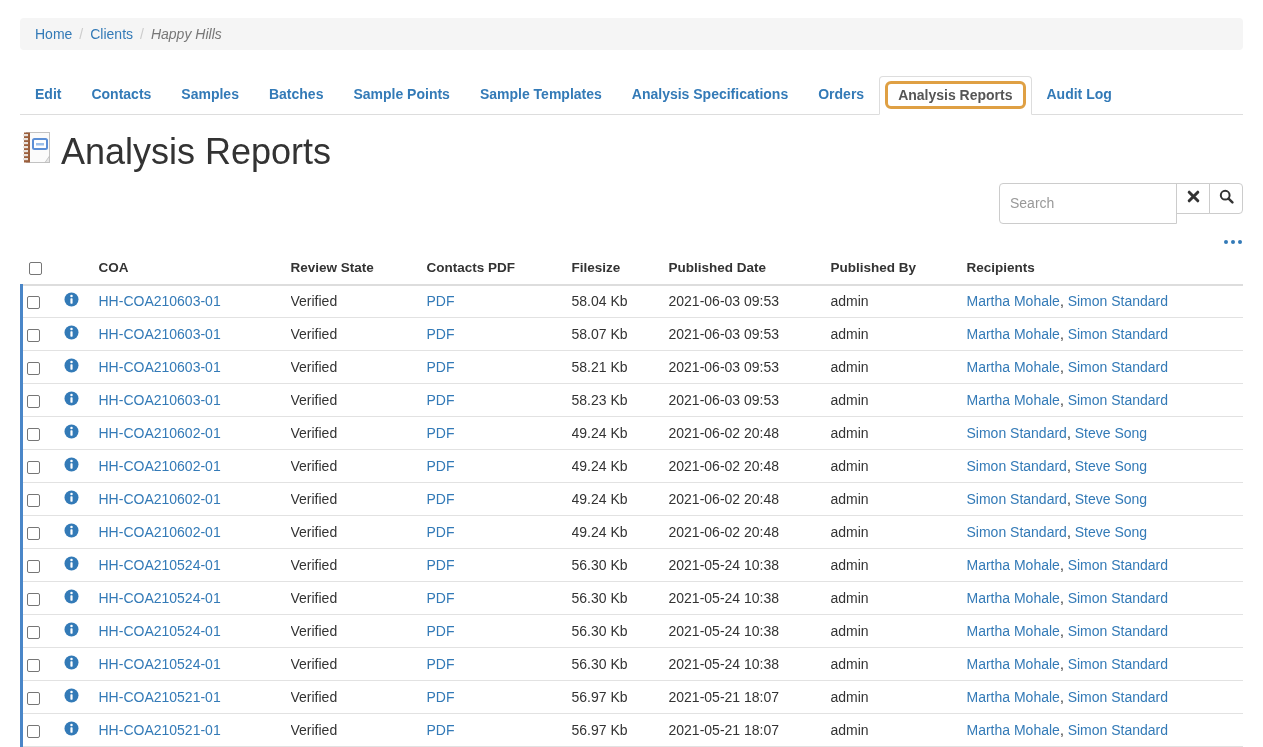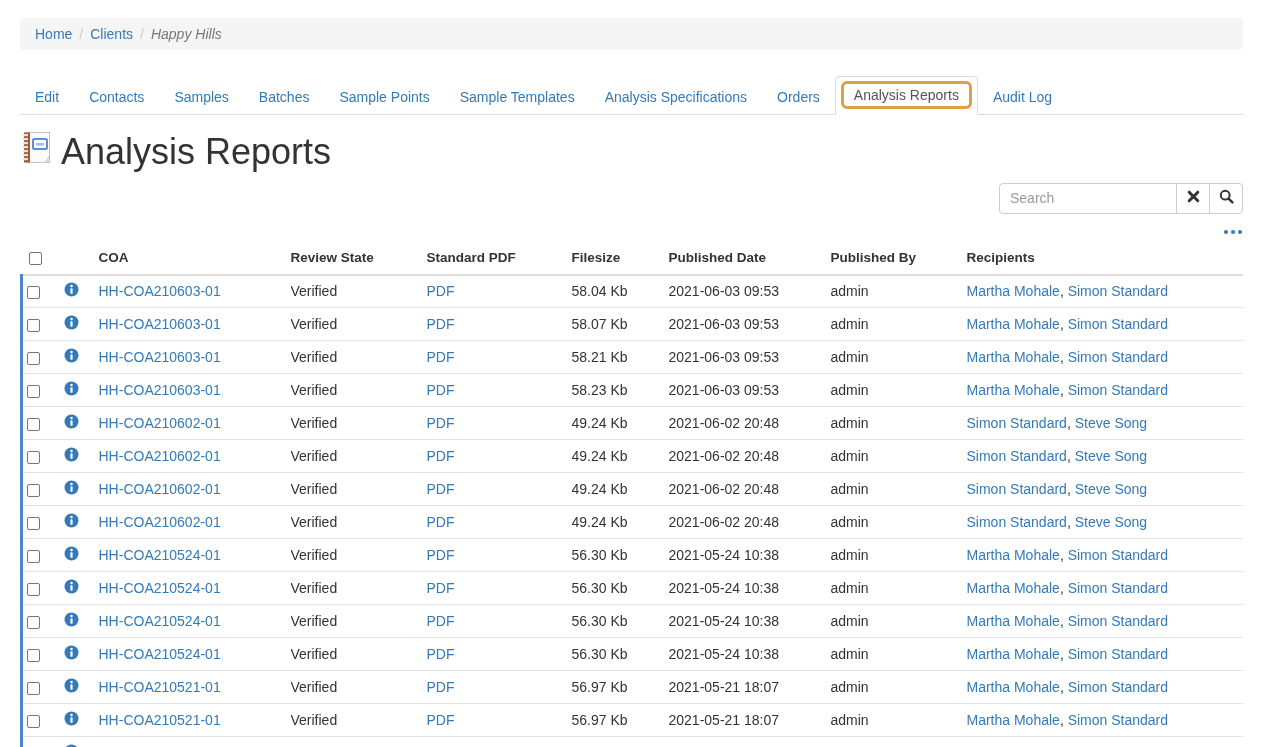--- a/index.html
+++ b/index.html
@@ -14,22 +14,22 @@
   
   .breadcrumb {
     margin-top: 18px; background: #f5f5f5; border-radius: 4px;
     padding: 8px 15px; list-style: none; display: flex; align-items: center; text-align: center;
   }
   .breadcrumb .sep { color: #ccc; padding: 0 7px; }
   .breadcrumb .current { color: #777; font-style: italic; }
 
   
   .nav-tabs {
-    margin-top: 26px; display: flex; align-items: flex-end;
-    border-bottom: 1px solid #ddd; list-style: none; padding: 0;
+    margin-top: 26px; display: flex; align-items: flex-start;
+    border-bottom: 1px solid #ddd; list-style: none; padding: 0; font-weight: bold;
   }
   .tab { margin-bottom: -1px; }
   .tab > a { display: block; padding: 10px 15px; }
   .tab.active {
     background: #fff; border: 1px solid #ddd; border-bottom-color: #fff;
     border-radius: 4px 4px 0 0;
   }
   .tab.active > a { padding: 4px 5px 5px; color: #555; }
   .tab.active .focus-box {
     display: block; border: 3px solid #dfa044; border-radius: 6px;
@@ -39,21 +39,21 @@
   
   h1.page-title {
     margin: 16px 0 0; font-size: 36px; font-weight: 400; color: #333;
     display: flex; align-items: center; gap: 10px; line-height: 1.1;
   }
 
   
   .toolbar { display: flex; justify-content: flex-end; margin-top: 11px; }
   .input-group { display: flex; }
   .search-input {
-    width: 178px; height: 31px; border: 1px solid #ccc;
+    width: 178px; height: 41px; border: 1px solid #ccc;
     border-radius: 4px 0 0 4px; padding: 0 10px; font-size: 14px;
     color: #333; outline: none; font-family: "Liberation Sans", sans-serif; margin-left: 32px;
   }
   .search-input::placeholder { color: #999; }
   .btn {
     width: 34px; height: 31px; background: #fff; border: 1px solid #ccc;
     margin-left: -1px; display: flex; align-items: center; justify-content: center;
     cursor: pointer; padding: 0;
   }
   .btn:last-child { border-radius: 0 4px 4px 0; }
@@ -193,21 +193,21 @@
       <col style="width:162px">
         <col style="width:136px">
         <col>
     </colgroup>
     <thead>
         <tr id="table-head-row">
           <th><input type="checkbox" style=""></th>
           <th><span></span></th>
           <th><span>COA</span></th>
           <th><span>Review State</span></th>
-          <th><span>Standard PDF</span></th>
+          <th><span>Contacts PDF</span></th>
           <th><span>Filesize</span></th>
           <th><span>Published Date</span></th>
           <th><span>Published By</span></th>
           <th><span>Recipients</span></th>
         </tr>
       </thead>
     <tbody id="table-body">
   <tr>
     <td><input type="checkbox" style=""></td>
     <td>

